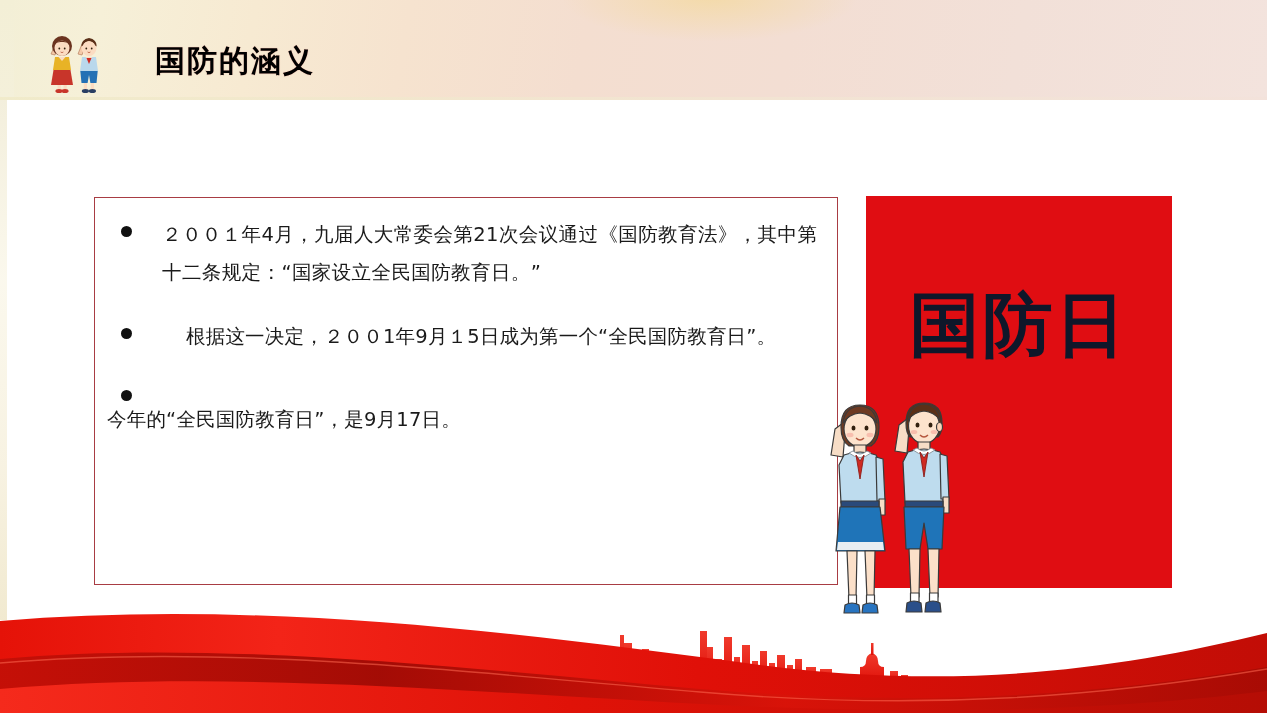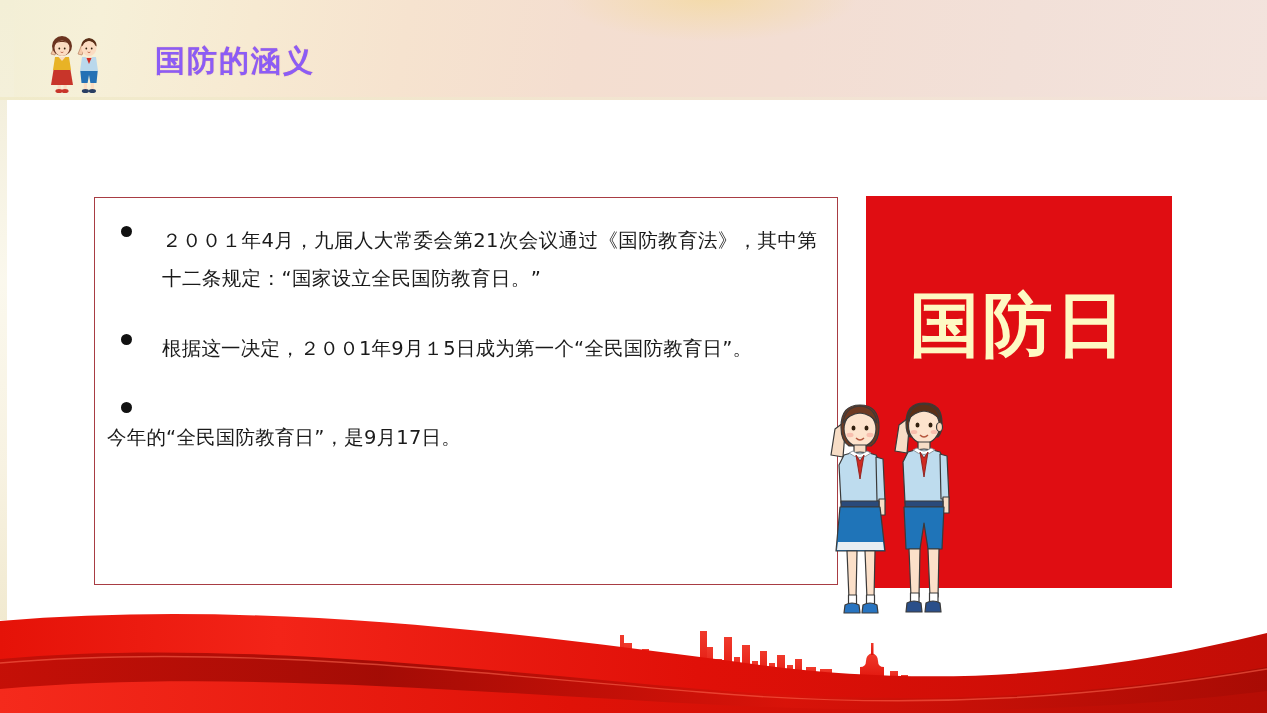--- a/index.html
+++ b/index.html
@@ -81,21 +81,21 @@
     position: absolute;
     left: 155px;
     top: 38px;
     height: 46px;
     display: flex;
     align-items: center;
   }
   .slide-title {
     font-size: 30px;
     font-weight: bold;
-    color: #8b5cf6;
+    color: #000000;
     letter-spacing: 2px;
     line-height: 1;
     white-space: nowrap;
     text-shadow: 0 0 1px rgba(212,22,28,.35);
     text-align: center;
   }
 
   
   .content-box {
     position: absolute;
@@ -137,43 +137,42 @@
     margin-right: 30px;
   }
   .bullet-text {
     flex: 1 1 auto;
     font-size: 19.5px;
     line-height: 38px;
     color: #1a1a1a;
     font-family: "DejaVu Sans", "Liberation Sans", sans-serif;
     text-align: left;
     letter-spacing: 0.2px;
-    margin-top: 6px;
   }
   .bullet-item.b1 .bullet-text { letter-spacing: 0.4px; }
   .bullet-item.b2 .bullet-text { letter-spacing: 0.2px; }
-  .bullet-item.b3 { margin-bottom: 24px; }
+  .bullet-item.b3 { margin-bottom: 24px; gap: 24px; }
 
   
   .red-panel {
     position: absolute;
     left: 866px;
     top: 196px;
     width: 306px;
     height: 392px;
     background: #e00d12;
     overflow: hidden;
   }
   .red-panel-text {
     position: absolute;
     left: 0;
     top: 90px;
     width: 100%;
     text-align: center;
-    color: #fef9c3;
+    color: #0f172a;
     font-size: 70px;
     font-weight: bold;
     line-height: 78px;
     letter-spacing: 3px;
     font-family: "DejaVu Sans", "Liberation Sans", sans-serif;
   }
   .red-panel-text .line2 {
     display: block;
     letter-spacing: 6px;
   }

